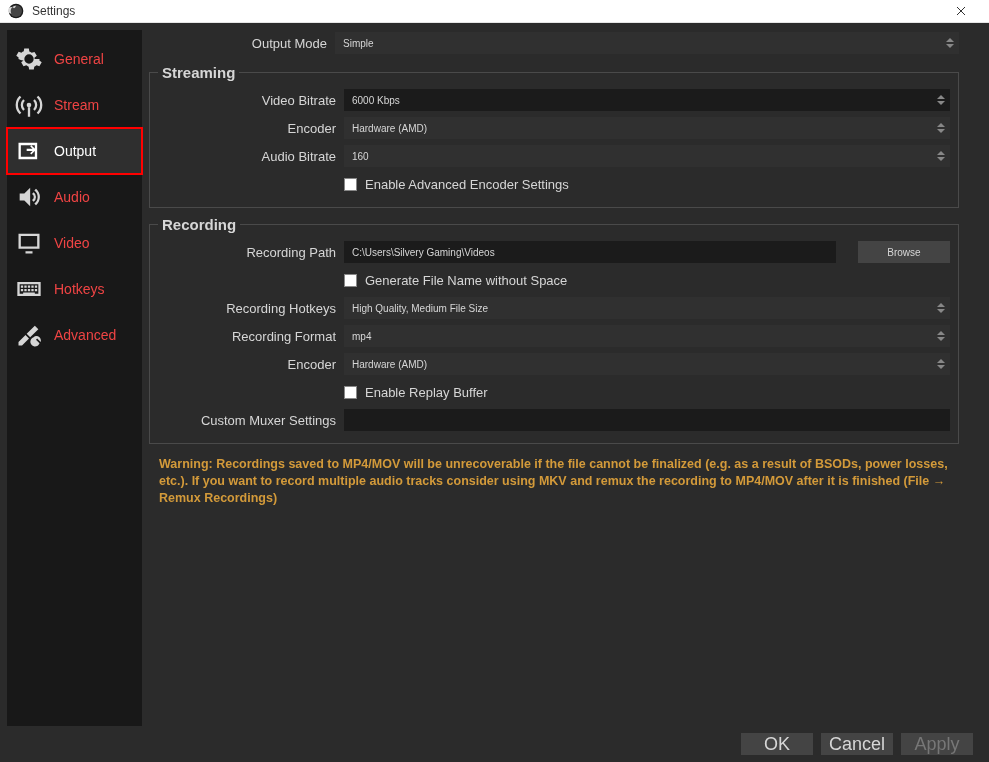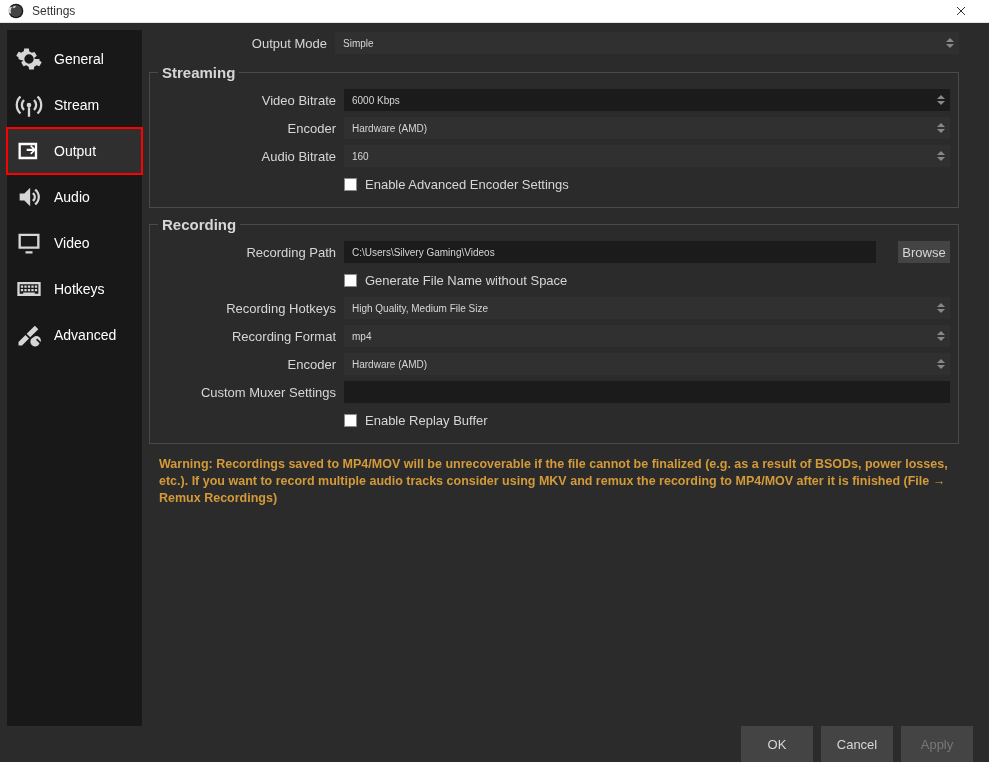--- a/index.html
+++ b/index.html
@@ -9,21 +9,21 @@
   .titlebar { height: 23px; background: #fff; display: flex; align-items: center; padding: 0 8px; border-bottom: 1px solid #e5e5e5; }
   .titlebar .logo { width: 16px; height: 16px; margin-right: 8px; display:flex;align-items:center;justify-content:center;}
   .titlebar .title { color: #333; font-size: 12px; flex: 1; }
   .titlebar .close { width: 40px; height: 30px; display: flex; align-items: center; justify-content: center; color: #555; cursor: default; }
   .titlebar .close svg { width: 10px; height: 10px; }
 
   .client { flex: 1; background: #2b2b2b; display: flex; flex-direction: column; position: relative; }
 
   .body { flex: 1; display: flex; padding: 7px 8px 0 7px; gap: 7px; min-height:0; }
   .sidebar { width: 135px; background: #181818; display: flex; flex-direction: column; padding-top: 6px; }
-  .side-item { height: 46px; display: flex; align-items: center; gap: 10px; padding-left: 7px; color: #ffffff; cursor: default; }
+  .side-item { height: 46px; display: flex; align-items: center; gap: 10px; padding-left: 7px; color: #ef4444; cursor: default; }
   .side-item.active { background: #2f2f2f; color: #fff; outline: 2px solid #ff0000; outline-offset: -1px; }
   .side-item .ico { width: 30px; height: 30px; display: flex; align-items: center; justify-content: center; }
   .side-item .ico svg { width: 28px; height: 28px; fill: #d6d6d6; }
   .side-item.active .ico svg { fill: #fff; }
   .side-item .lbl { font-size: 14px; }
 
   .main { flex: 1; display: flex; gap: 6px; min-height:0;}
   .content { flex: 1; display: flex; flex-direction: column; gap: 8px; min-width:0;}
   .scroll { width: 16px; background: #2b2b2b; }
 
@@ -41,26 +41,26 @@
   .adn { border-top: 4px solid #888; }
 
   fieldset.group { border: 1px solid #4a4a4a; padding: 6px 8px 10px 8px; }
   fieldset.group legend { color: #d6d6d6; font-weight: bold; font-size: 15px; padding: 0 4px; }
 
   .checkbox { display: flex; align-items: center; gap: 8px; color: #d6d6d6; }
   .checkbox .box { width: 13px; height: 13px; background: #fff; border: 1px solid #888; }
 
   .pathrow .field { display:flex; gap:22px; }
   .pathrow .textin { flex:1; background:#1b1b1b; }
-  .browse-btn { width: 52px; height:22px; background:#444; color:#d6d6d6; display:flex;align-items:center;justify-content:center; font-size:13px; border:none; }
+  .browse-btn { width: 92px; height:22px; background:#444; color:#d6d6d6; display:flex;align-items:center;justify-content:center; font-size:10px; border:none; }
 
   .warning { color: #d39a3a; font-weight: bold; font-size: 12.5px; line-height: 1.35; padding: 4px 6px 0 10px; }
 
   .footer { height: 36px; display:flex; align-items:center; justify-content:flex-end; gap:8px; padding: 0 16px 0 0; }
-  .footer button { width: 72px; height: 36px; background:#444; color:#d6d6d6; border:none; font-size:13px; }
+  .footer button { width: 72px; height: 22px; background:#444; color:#d6d6d6; border:none; font-size:18px; }
   .footer button.disabled { color:#777; }
 
   .group .row { height:26px; }
   .group .row + .row { margin-top: 2px; }
 </style>
 </head>
 <body>
 
 <div class="window">
   <div class="titlebar">
@@ -251,34 +251,34 @@
                   <div class="select">
                     <span>Hardware (AMD)</span>
                     <div class="arrows">
                       <span class="aup"></span>
                       <span class="adn"></span>
                     </div>
                   </div>
                 </div>
             </div>
             <div class="row">
-              <div class="label">Custom Muxer Settings</div>
-              <div class="field">
-                  <div class="textin" style="background:#1b1b1b;">
-                    <span></span>
-                  </div>
-                </div>
-            </div>
-            <div class="row">
               <div class="label"></div>
               <div class="field checkbox">
                 <div class="box"></div>
                 <span>Enable Replay Buffer</span>
               </div>
             </div>
+            <div class="row">
+              <div class="label">Custom Muxer Settings</div>
+              <div class="field">
+                  <div class="textin" style="background:#1b1b1b;">
+                    <span></span>
+                  </div>
+                </div>
+            </div>
           </fieldset>
 
           <div class="warning">Warning: Recordings saved to MP4/MOV will be unrecoverable if the file cannot be finalized (e.g. as a result of BSODs, power losses, etc.). If you want to record multiple audio tracks consider using MKV and remux the recording to MP4/MOV after it is finished (File → Remux Recordings)</div>
 
         </div>
         <div class="scroll"></div>
       </div>
     </div>
 
     <div class="footer">

